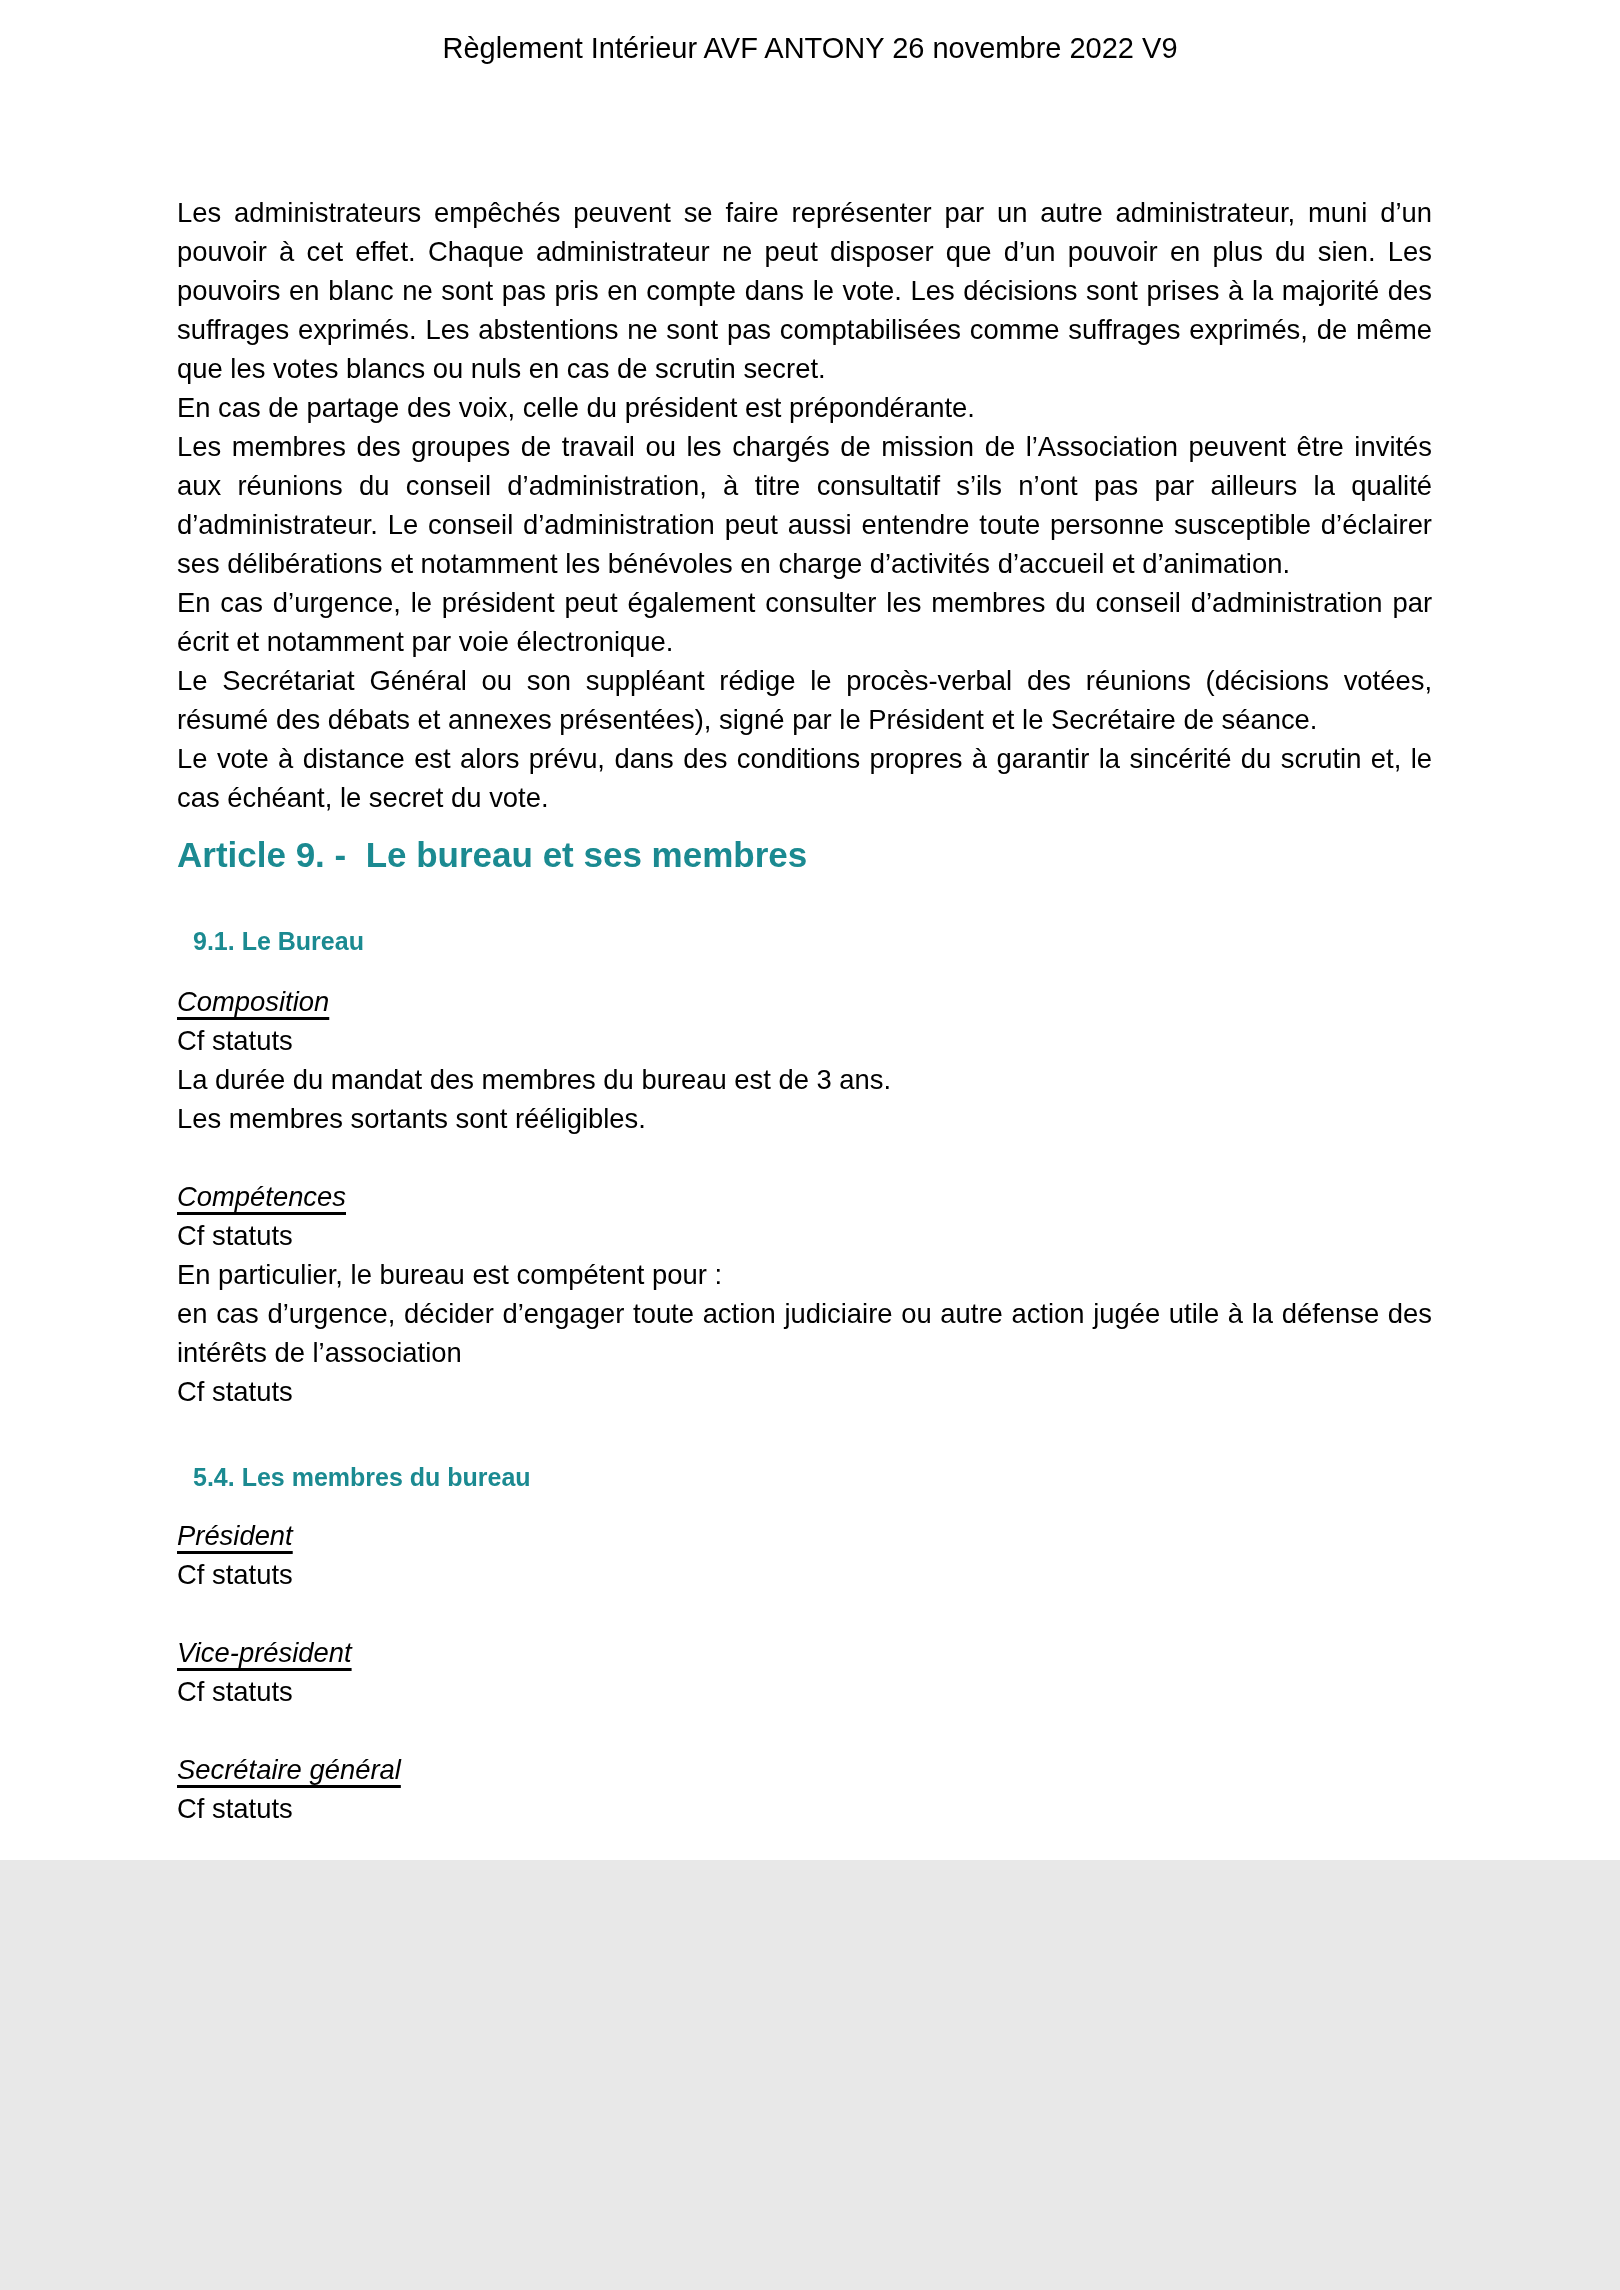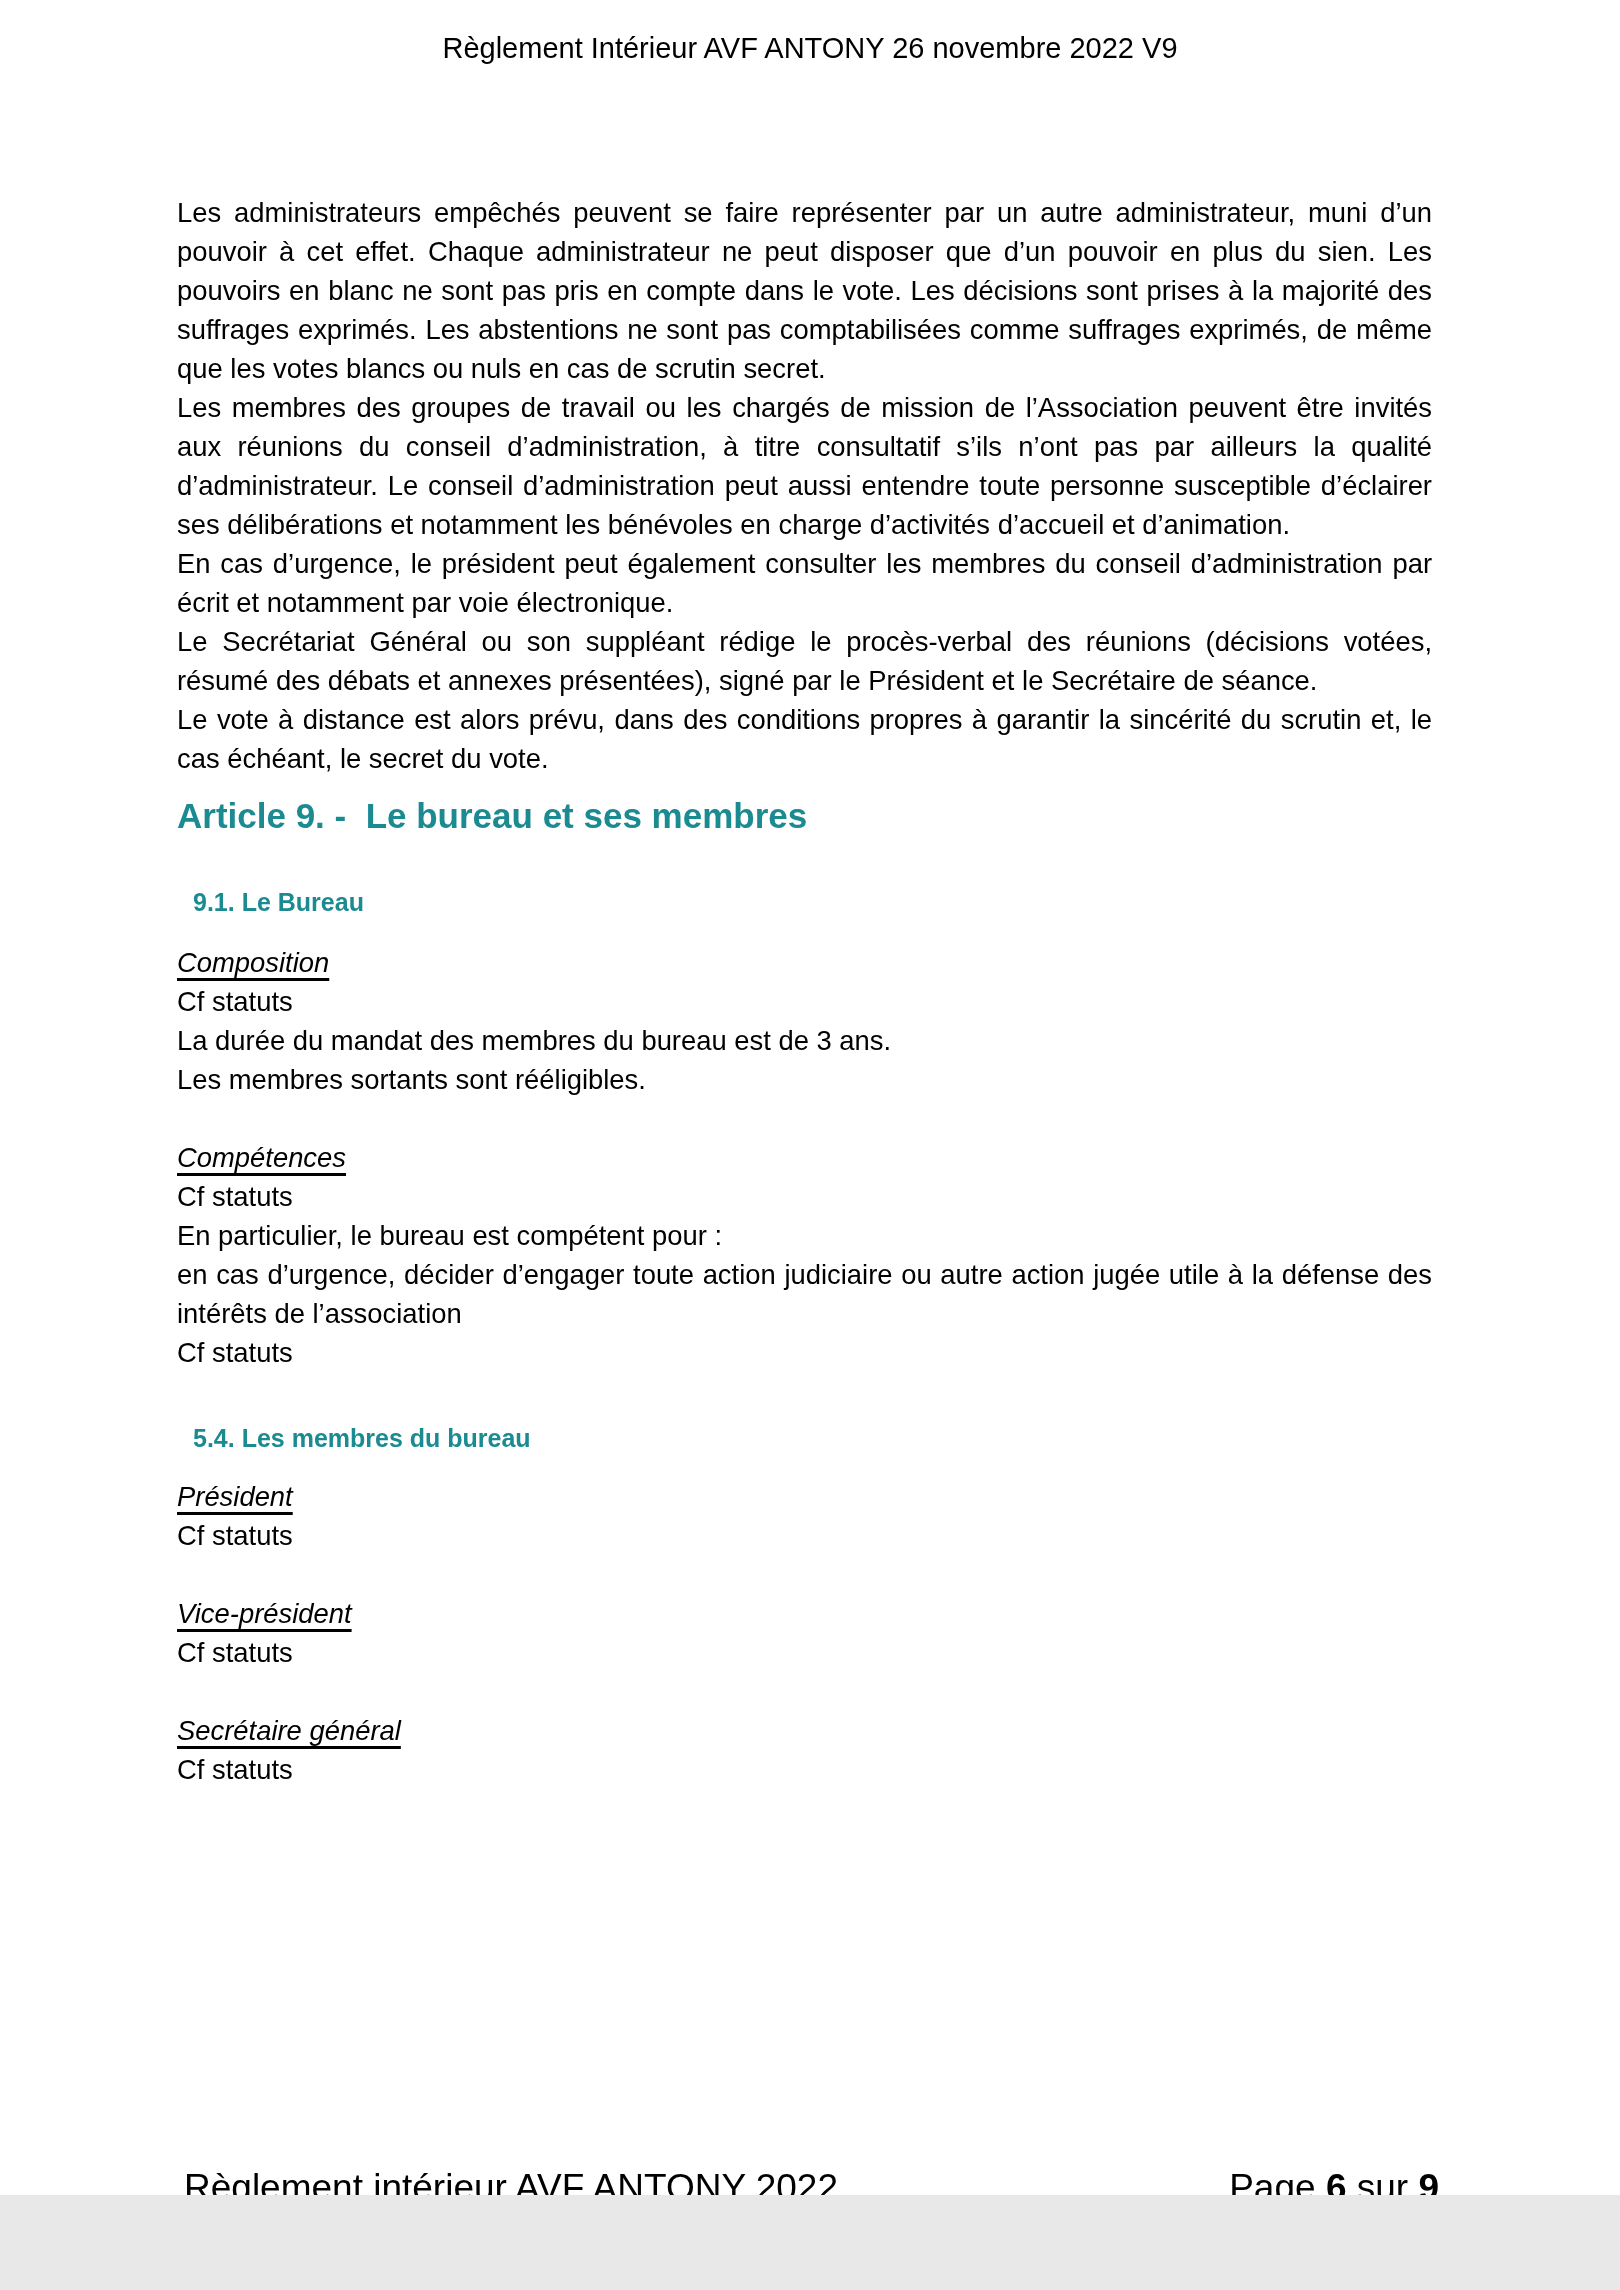--- a/index.html
+++ b/index.html
@@ -1,19 +1,19 @@
 <!DOCTYPE html>
 <html><head>
 <meta charset="utf-8">
 <style>
   html, body { margin: 0; padding: 0; background: #e8e8e8; }
   .page {
     position: relative;
     width: 1620px;
-    height: 2195px;
+    height: 1860px;
     margin: 0 auto;
     background: var(--page-bg, #ffffff);
     font-family: "Liberation Sans", sans-serif;
     color: var(--text-color, #000000);
     font-size: 27.4px;
     line-height: 39px;
     overflow: hidden;
   }
   .doc-header {
     position: absolute;
@@ -76,20 +76,21 @@
 </head>
 <body>
 
 <div class="page" style="--teal: #1b8a91; --text-color: #000000; --page-bg: #ffffff;">
 
   <div class="doc-header">Règlement Intérieur AVF ANTONY 26 novembre 2022 V9</div>
 
   <div class="content">
 
     <p class="just">Les administrateurs empêchés peuvent se faire représenter par un autre administrateur, muni d’un pouvoir à cet effet. Chaque administrateur ne peut disposer que d’un pouvoir en plus du sien. Les pouvoirs en blanc ne sont pas pris en compte dans le vote. Les décisions sont prises à la majorité des suffrages exprimés. Les abstentions ne sont pas comptabilisées comme suffrages exprimés, de même que les votes blancs ou nuls en cas de scrutin secret.</p>
+    <p>En cas de partage des voix, celle du président est prépondérante.</p>
     <p class="just">Les membres des groupes de travail ou les chargés de mission de l’Association peuvent être invités aux réunions du conseil d’administration, à titre consultatif s’ils n’ont pas par ailleurs la qualité d’administrateur. Le conseil d’administration peut aussi entendre toute personne susceptible d’éclairer ses délibérations et notamment les bénévoles en charge d’activités d’accueil et d’animation.</p>
     <p class="just">En cas d’urgence, le président peut également consulter les membres du conseil d’administration par écrit et notamment par voie électronique.</p>
     <p class="just">Le Secrétariat Général ou son suppléant rédige le procès-verbal des réunions (décisions votées, résumé des débats et annexes présentées), signé par le Président et le Secrétaire de séance.</p>
     <p class="just">Le vote à distance est alors prévu, dans des conditions propres à garantir la sincérité du scrutin et, le cas échéant, le secret du vote.</p>
 
     <h1 class="article">Article 9. -  Le bureau et ses membres</h1>
 
     <h2 class="section s91">9.1. Le Bureau</h2>
 
     <p class="label-line mt-composition"><span class="ul">Composition</span></p>

